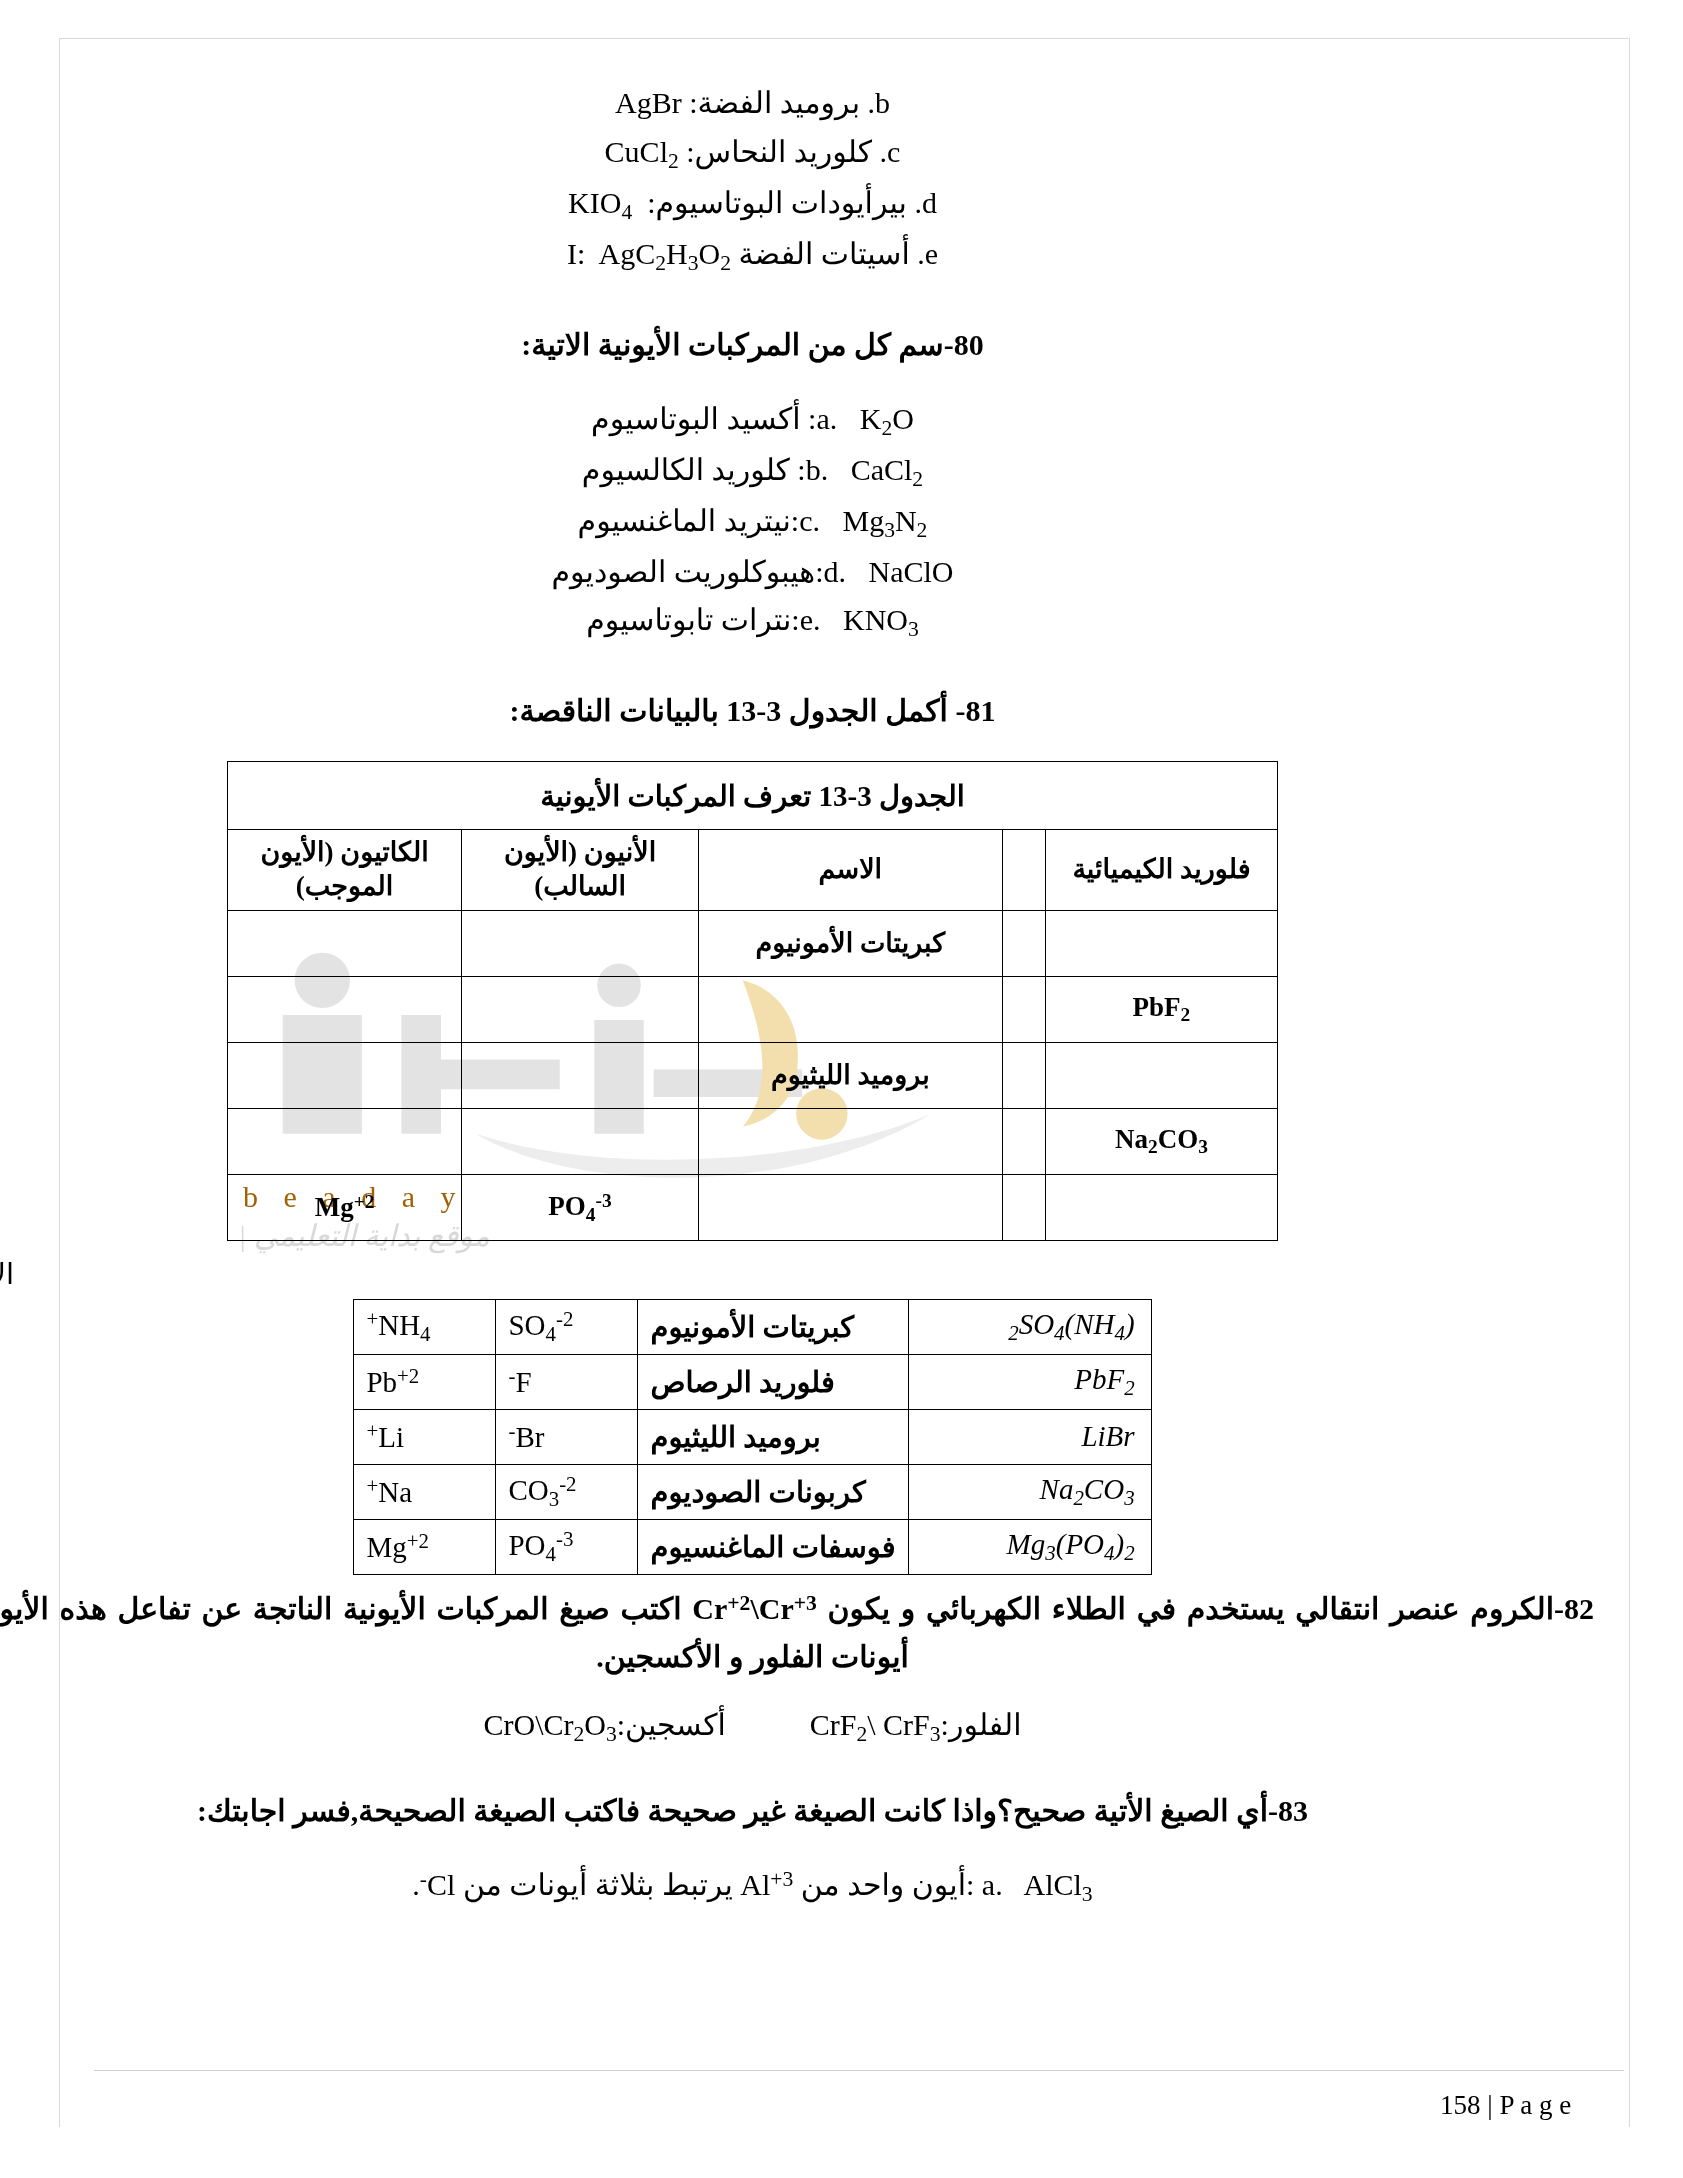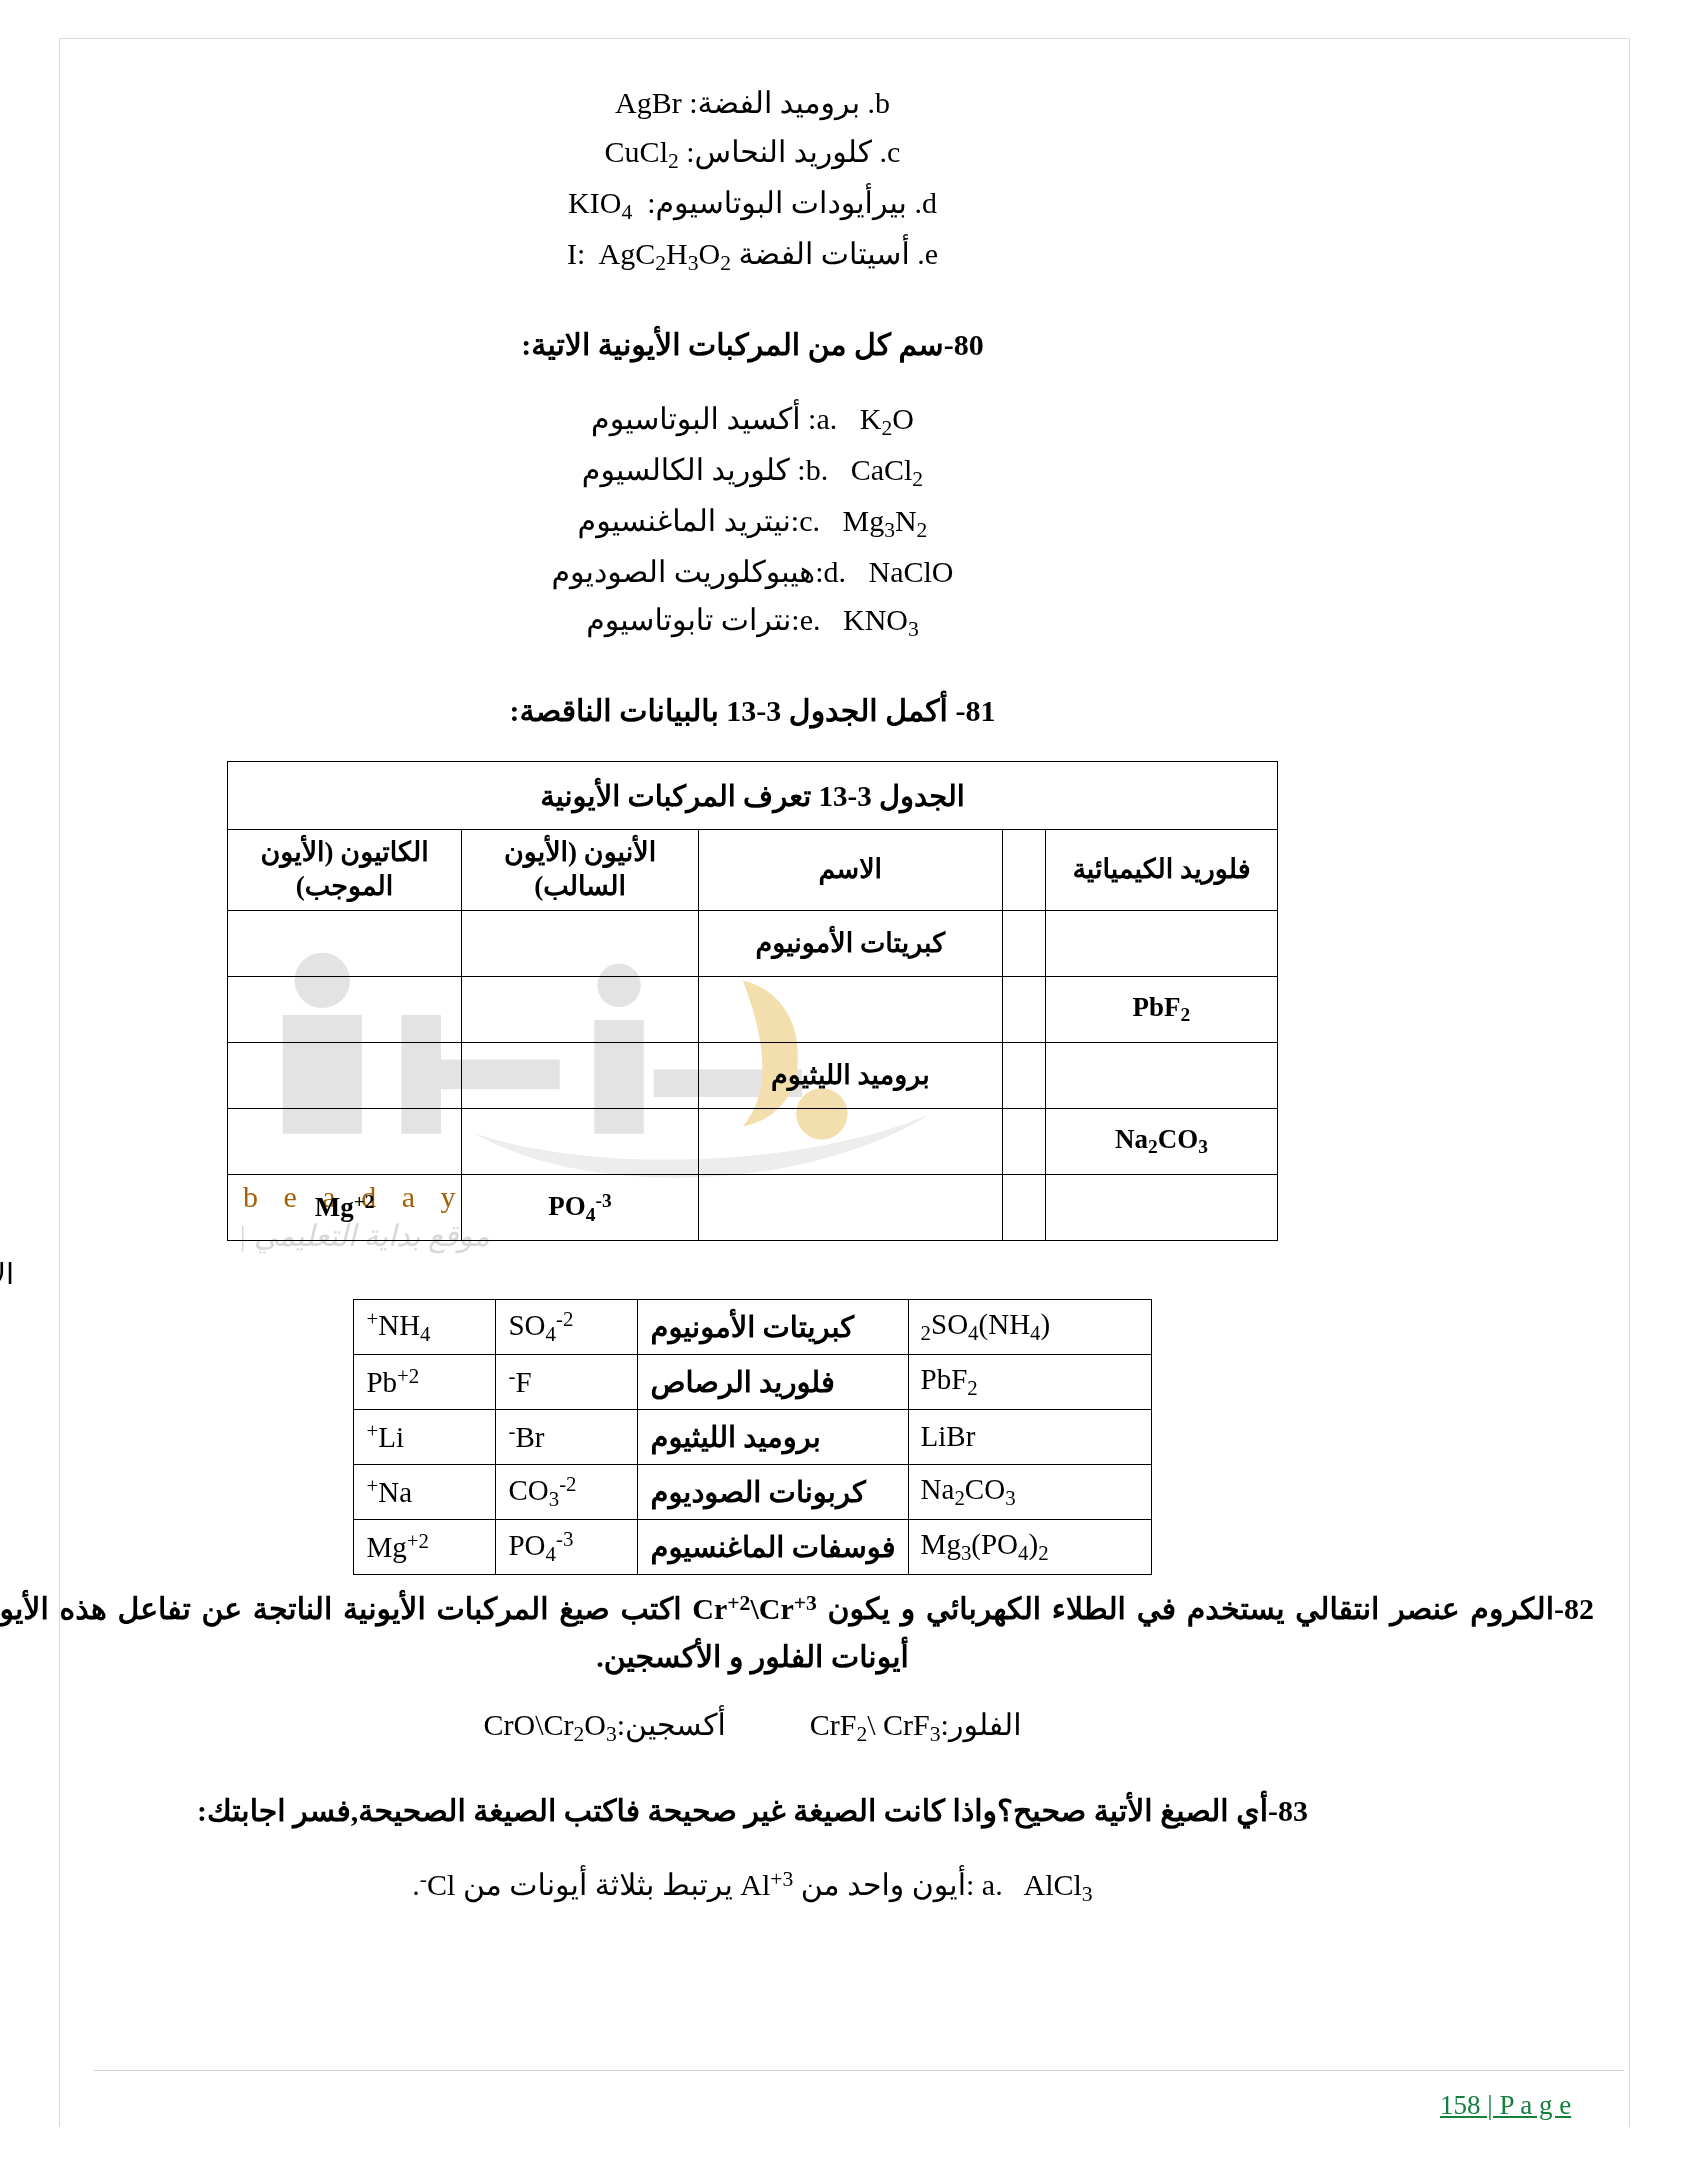--- a/index.html
+++ b/index.html
@@ -103,21 +103,21 @@
     font-size: 29px;
     padding: 4px 12px;
     height: 46px;
     text-align: left;
     vertical-align: middle;
     white-space: nowrap;
   }
   table.tans td.c-cation { width: 117px; }
   table.tans td.c-anion  { width: 117px; margin-top: 39px; }
   table.tans td.c-name   { width: 230px; font-weight: bold; }
-  table.tans td.c-formula{ width: 214px; padding-right: 16px;}
+  table.tans td.c-formula{ width: 214px; text-align: right; padding-right: 16px; font-style: italic;}
 
   .para-bold {
     font-weight: bold;
     font-size: 30px;
     line-height: 1.6;
     text-align: justify;
     text-align-last: center;
   }
   .inline-ans {
     font-size: 30px;
@@ -131,23 +131,22 @@
     bottom: 107px;
     width: 1530px;
     height: 1px;
     background: #d0cece;
   }
   .footer-text {
     position: absolute;
     left: 1440px;
     bottom: 57px;
     font-size: 27px;
-    color: #15803d;
+    color: #000000;
     direction: ltr;
-    text-decoration: underline;
   }
 
   
   .wm {
     position: absolute;
     left: 228px;
     top: 921px;
     width: 792px;
     height: 277px;
     pointer-events: none;

